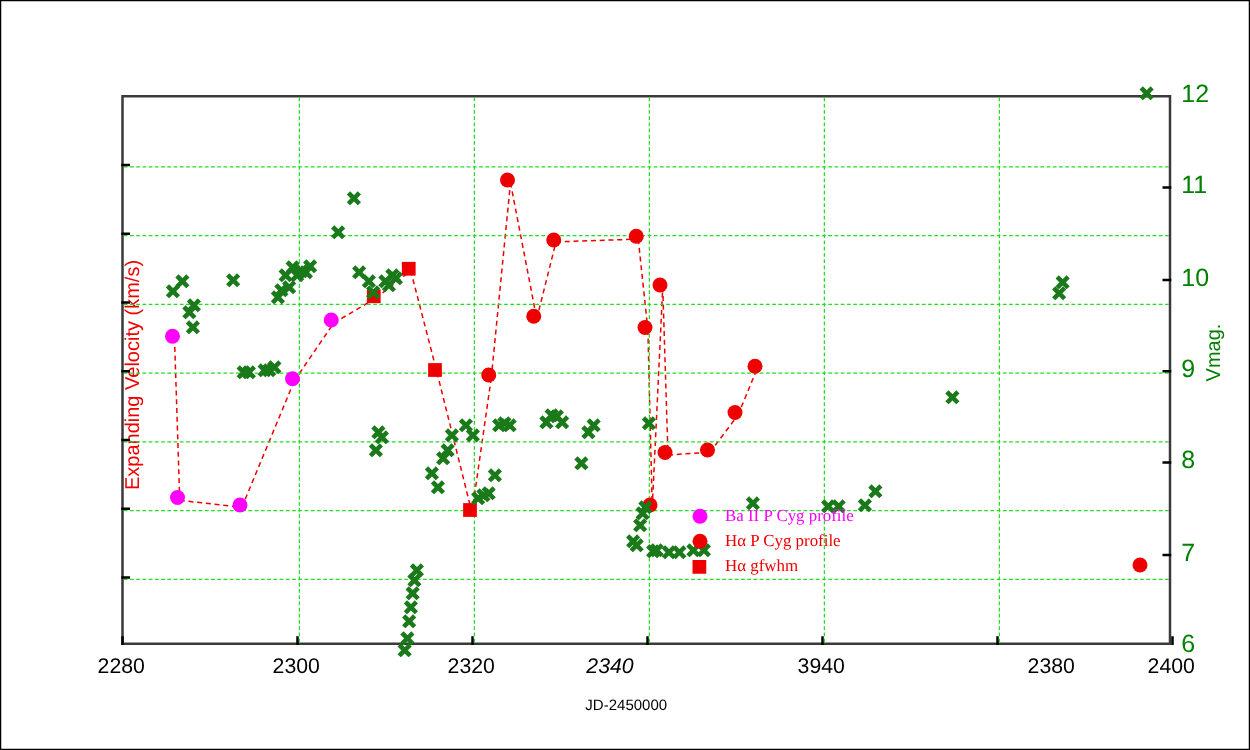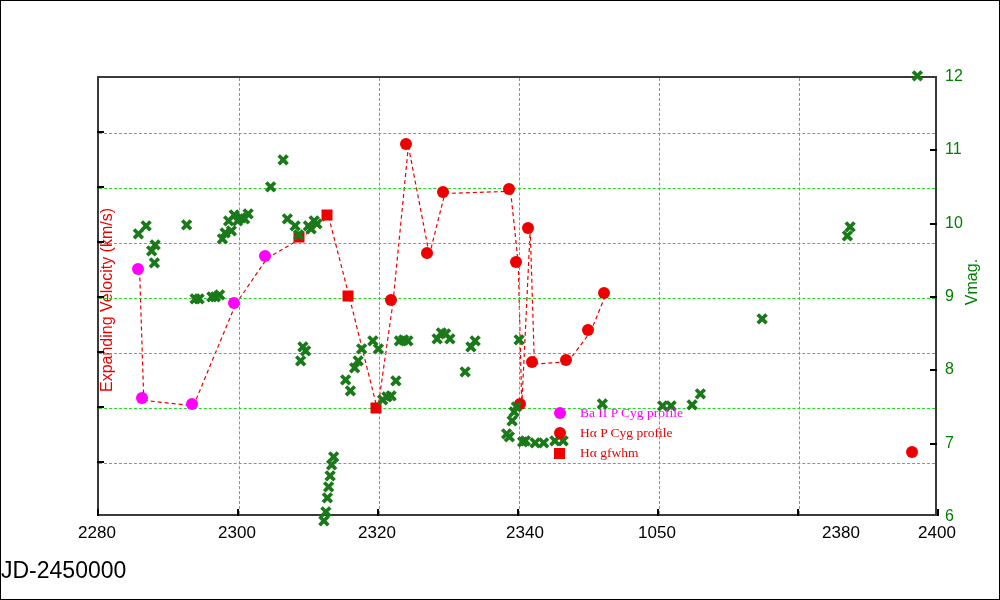--- a/index.html
+++ b/index.html
@@ -10,25 +10,25 @@
   .t-black{color:#000;}
   .t-red{color:#ee0000;}
   .t-green{color:#008000;}
   #plot{position:absolute;left:96px;top:75px;width:840px;height:440px;box-sizing:border-box;
         border:2px solid #3a3a3a;background:transparent;}
   .grid-v,.grid-h{position:absolute;pointer-events:none;}
   .grid-v{top:0;bottom:0;width:0;border-left:1px dashed #22dd22;}
   .grid-h{left:0;right:0;height:0;border-top:1px dashed #22dd22;}
   .ylab-l{position:absolute;left:14px;top:50%;transform:translate(0,-50%) rotate(-90deg);transform-origin:center;
           color:#ee0000;font-size:16px;white-space:nowrap;}
-  .ytick-r{position:absolute;transform:translateY(-50%);color:#008000;font-size:16px;white-space:nowrap;}
+  .ytick-r{position:absolute;transform:translateY(-50%);color:#008000;font-size:20px;white-space:nowrap;}
   .ylab-r{position:absolute;right:4px;top:47%;transform:translate(0,-50%) rotate(-90deg);transform-origin:center;
           color:#008000;font-size:16px;white-space:nowrap;}
   .xtick{position:absolute;top:522px;transform:translateX(-50%);color:#000;font-size:17px;white-space:nowrap;}
-  #xlabel{position:absolute;left:0;top:556px;width:1000px;text-align:left;color:#000;font-size:23px;}
+  #xlabel{position:absolute;left:0;top:556px;width:1000px;text-align:center;color:#000;font-size:12px;}
   .tick-l,.tick-r{position:absolute;height:0;border-top:2px solid #000;width:7px;}
   .tick-b{position:absolute;width:0;border-left:2px solid #000;height:7px;}
   .mk{position:absolute;transform:translate(-50%,-50%);}
   .mk-circ-m{width:12px;height:12px;border-radius:50%;background:#ff00ff;}
   .mk-circ-r{width:12px;height:12px;border-radius:50%;background:#ee0000;}
   .mk-sq-r{width:11px;height:11px;background:#ee0000;}
   .mk-x{font-size:17px;line-height:10px;color:#1a7a1a;font-weight:bold;
         font-family:"DejaVu Sans",sans-serif;}
   #legend{position:absolute;left:553px;top:402px;font-size:13.5px;}
   .lg-row{display:flex;align-items:center;height:20px;font-family:Liberation Serif, serif;}
@@ -87,23 +87,23 @@
     </div>
 
   <div id="ticklayer">
       <div class="tick-b" style="left: 96px; top: 508px;"></div>
       <div class="xtick" style="left: 96px;">2280</div>
       <div class="tick-b" style="left: 236px; top: 508px;"></div>
       <div class="xtick" style="left: 236px;">2300</div>
       <div class="tick-b" style="left: 376px; top: 508px;"></div>
       <div class="xtick" style="left: 376px;">2320</div>
       <div class="tick-b" style="left: 516px; top: 508px;"></div>
-      <div class="xtick" style="left: 524px;">2340</div>
+      <div class="xtick" style="left: 487px; font-style: italic;">2340</div>
       <div class="tick-b" style="left: 656px; top: 508px;"></div>
-      <div class="xtick" style="left: 656px;">1050</div>
+      <div class="xtick" style="left: 656px;">3940</div>
       <div class="tick-b" style="left: 796px; top: 508px;"></div>
       <div class="xtick" style="left: 796px; margin-left: 44px;">2380</div>
       <div class="tick-b" style="left: 936px; top: 508px;"></div>
       <div class="xtick" style="left: 936px;">2400</div>
       <div class="tick-l" style="left: 96px; top: 130px;"></div>
       <div class="tick-l" style="left: 96px; top: 185px;"></div>
       <div class="tick-l" style="left: 96px; top: 240px;"></div>
       <div class="tick-l" style="left: 96px; top: 295px;"></div>
       <div class="tick-l" style="left: 96px; top: 350px;"></div>
       <div class="tick-l" style="left: 96px; top: 405px;"></div>

